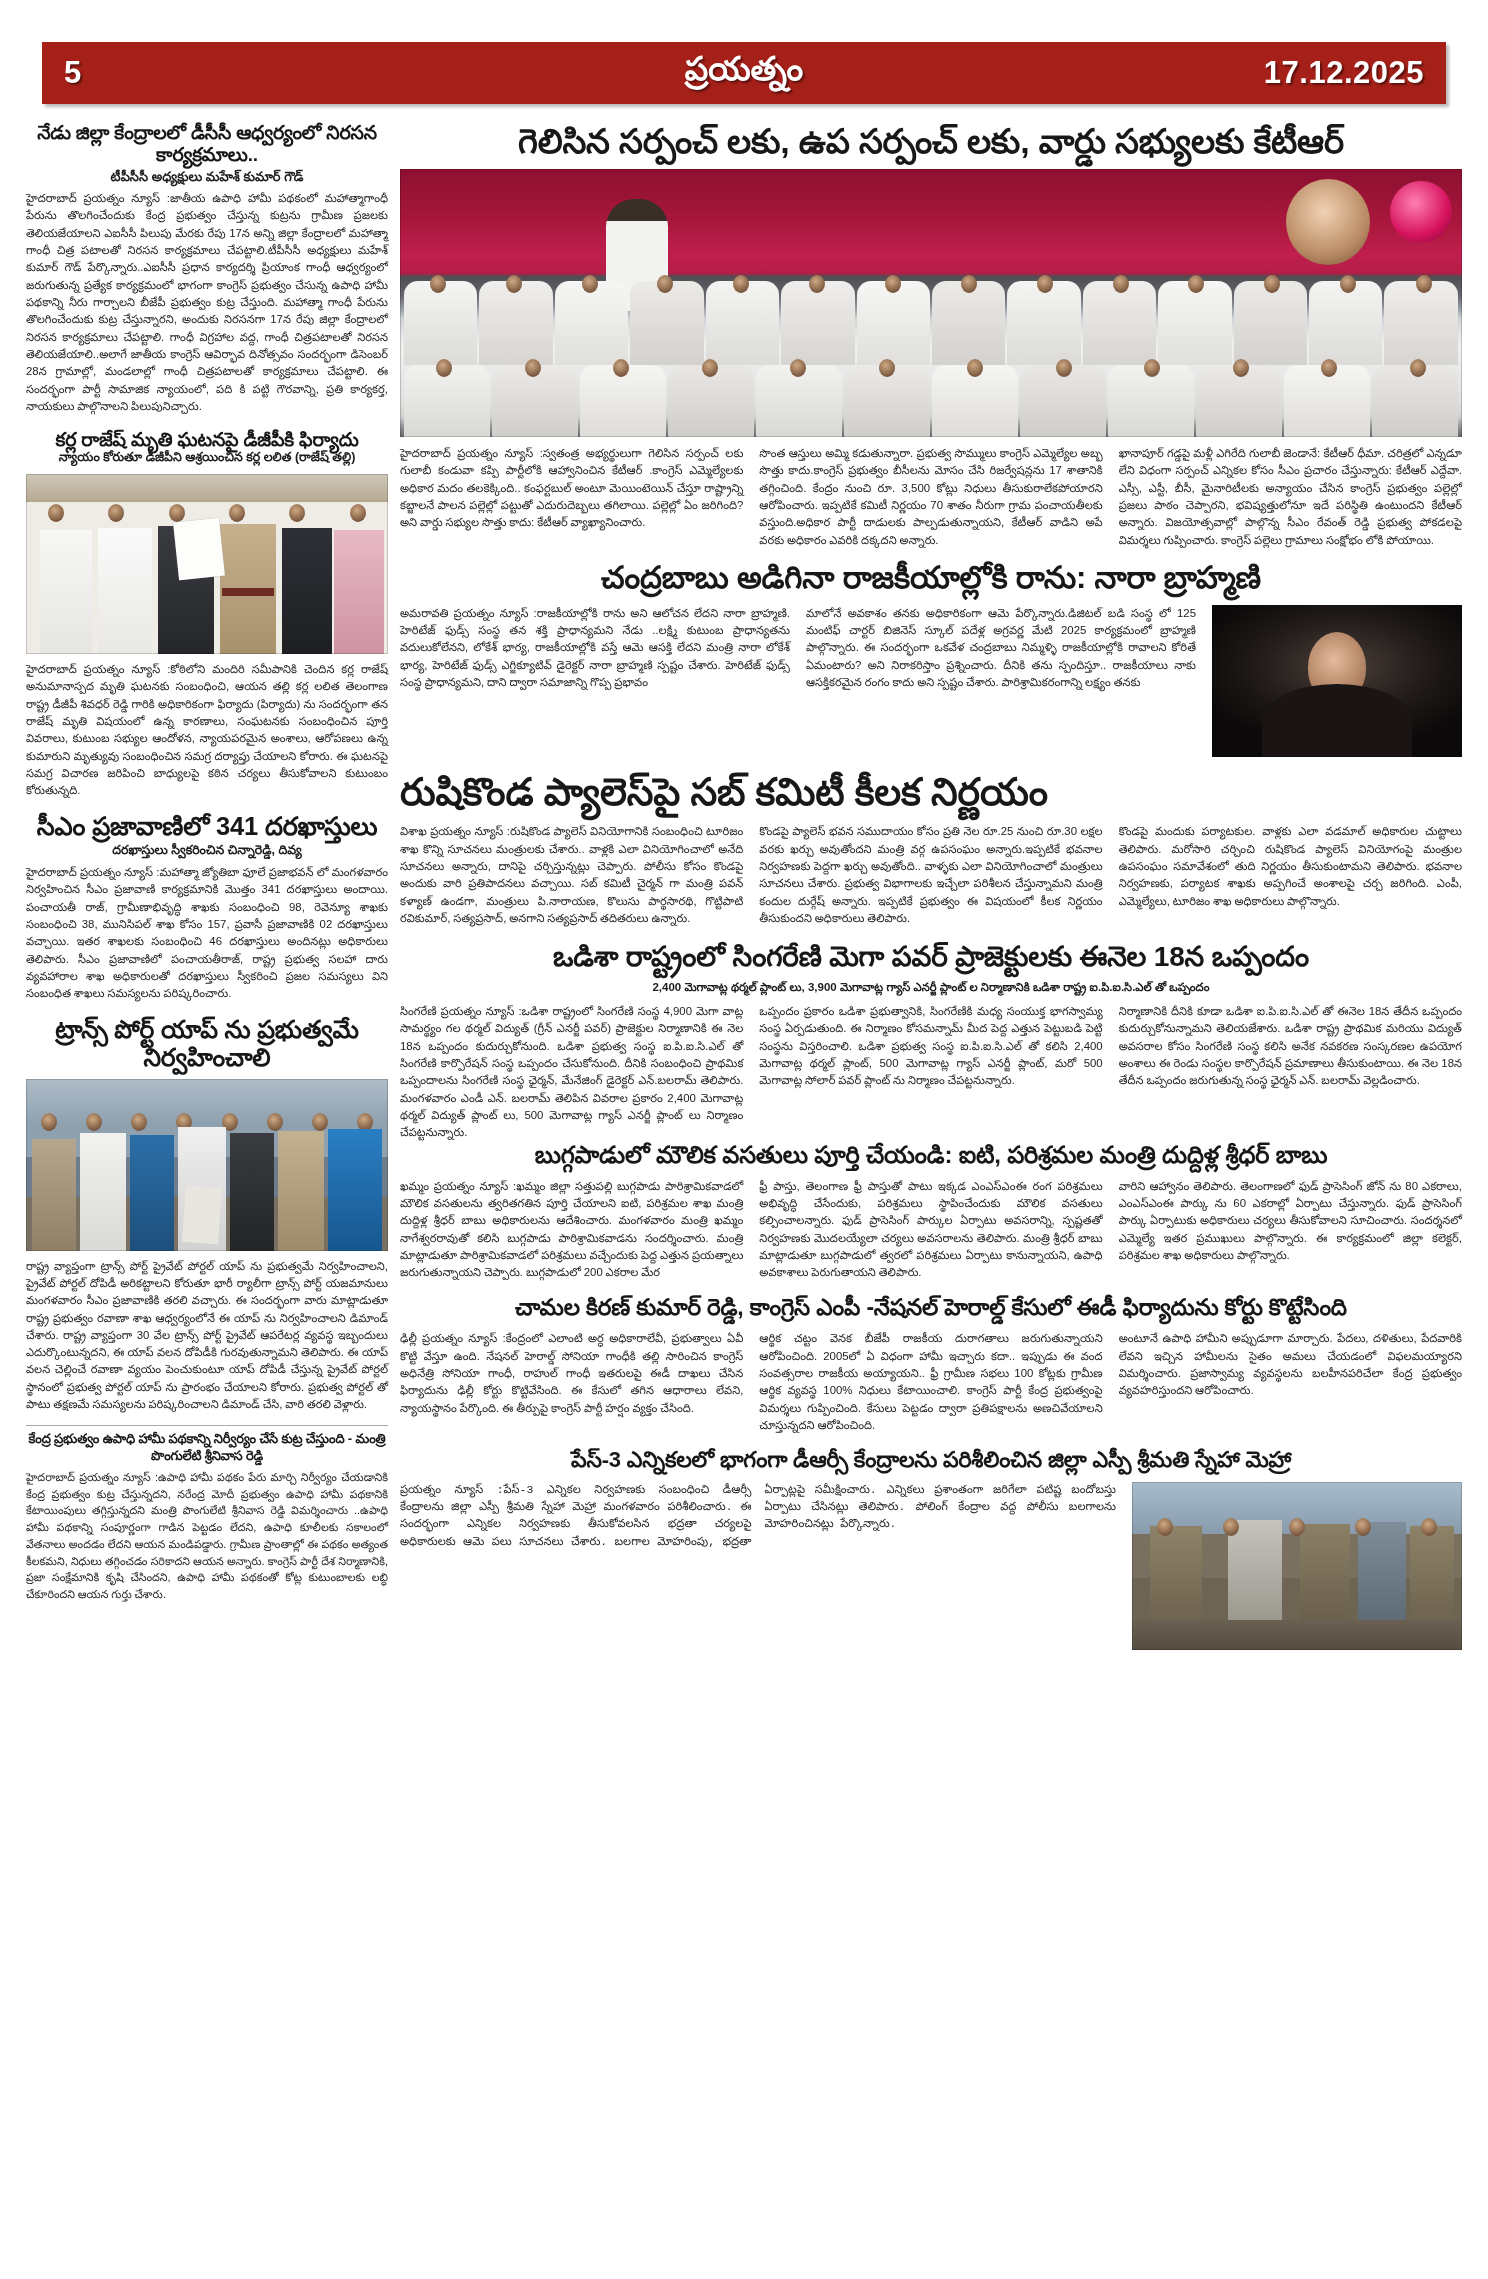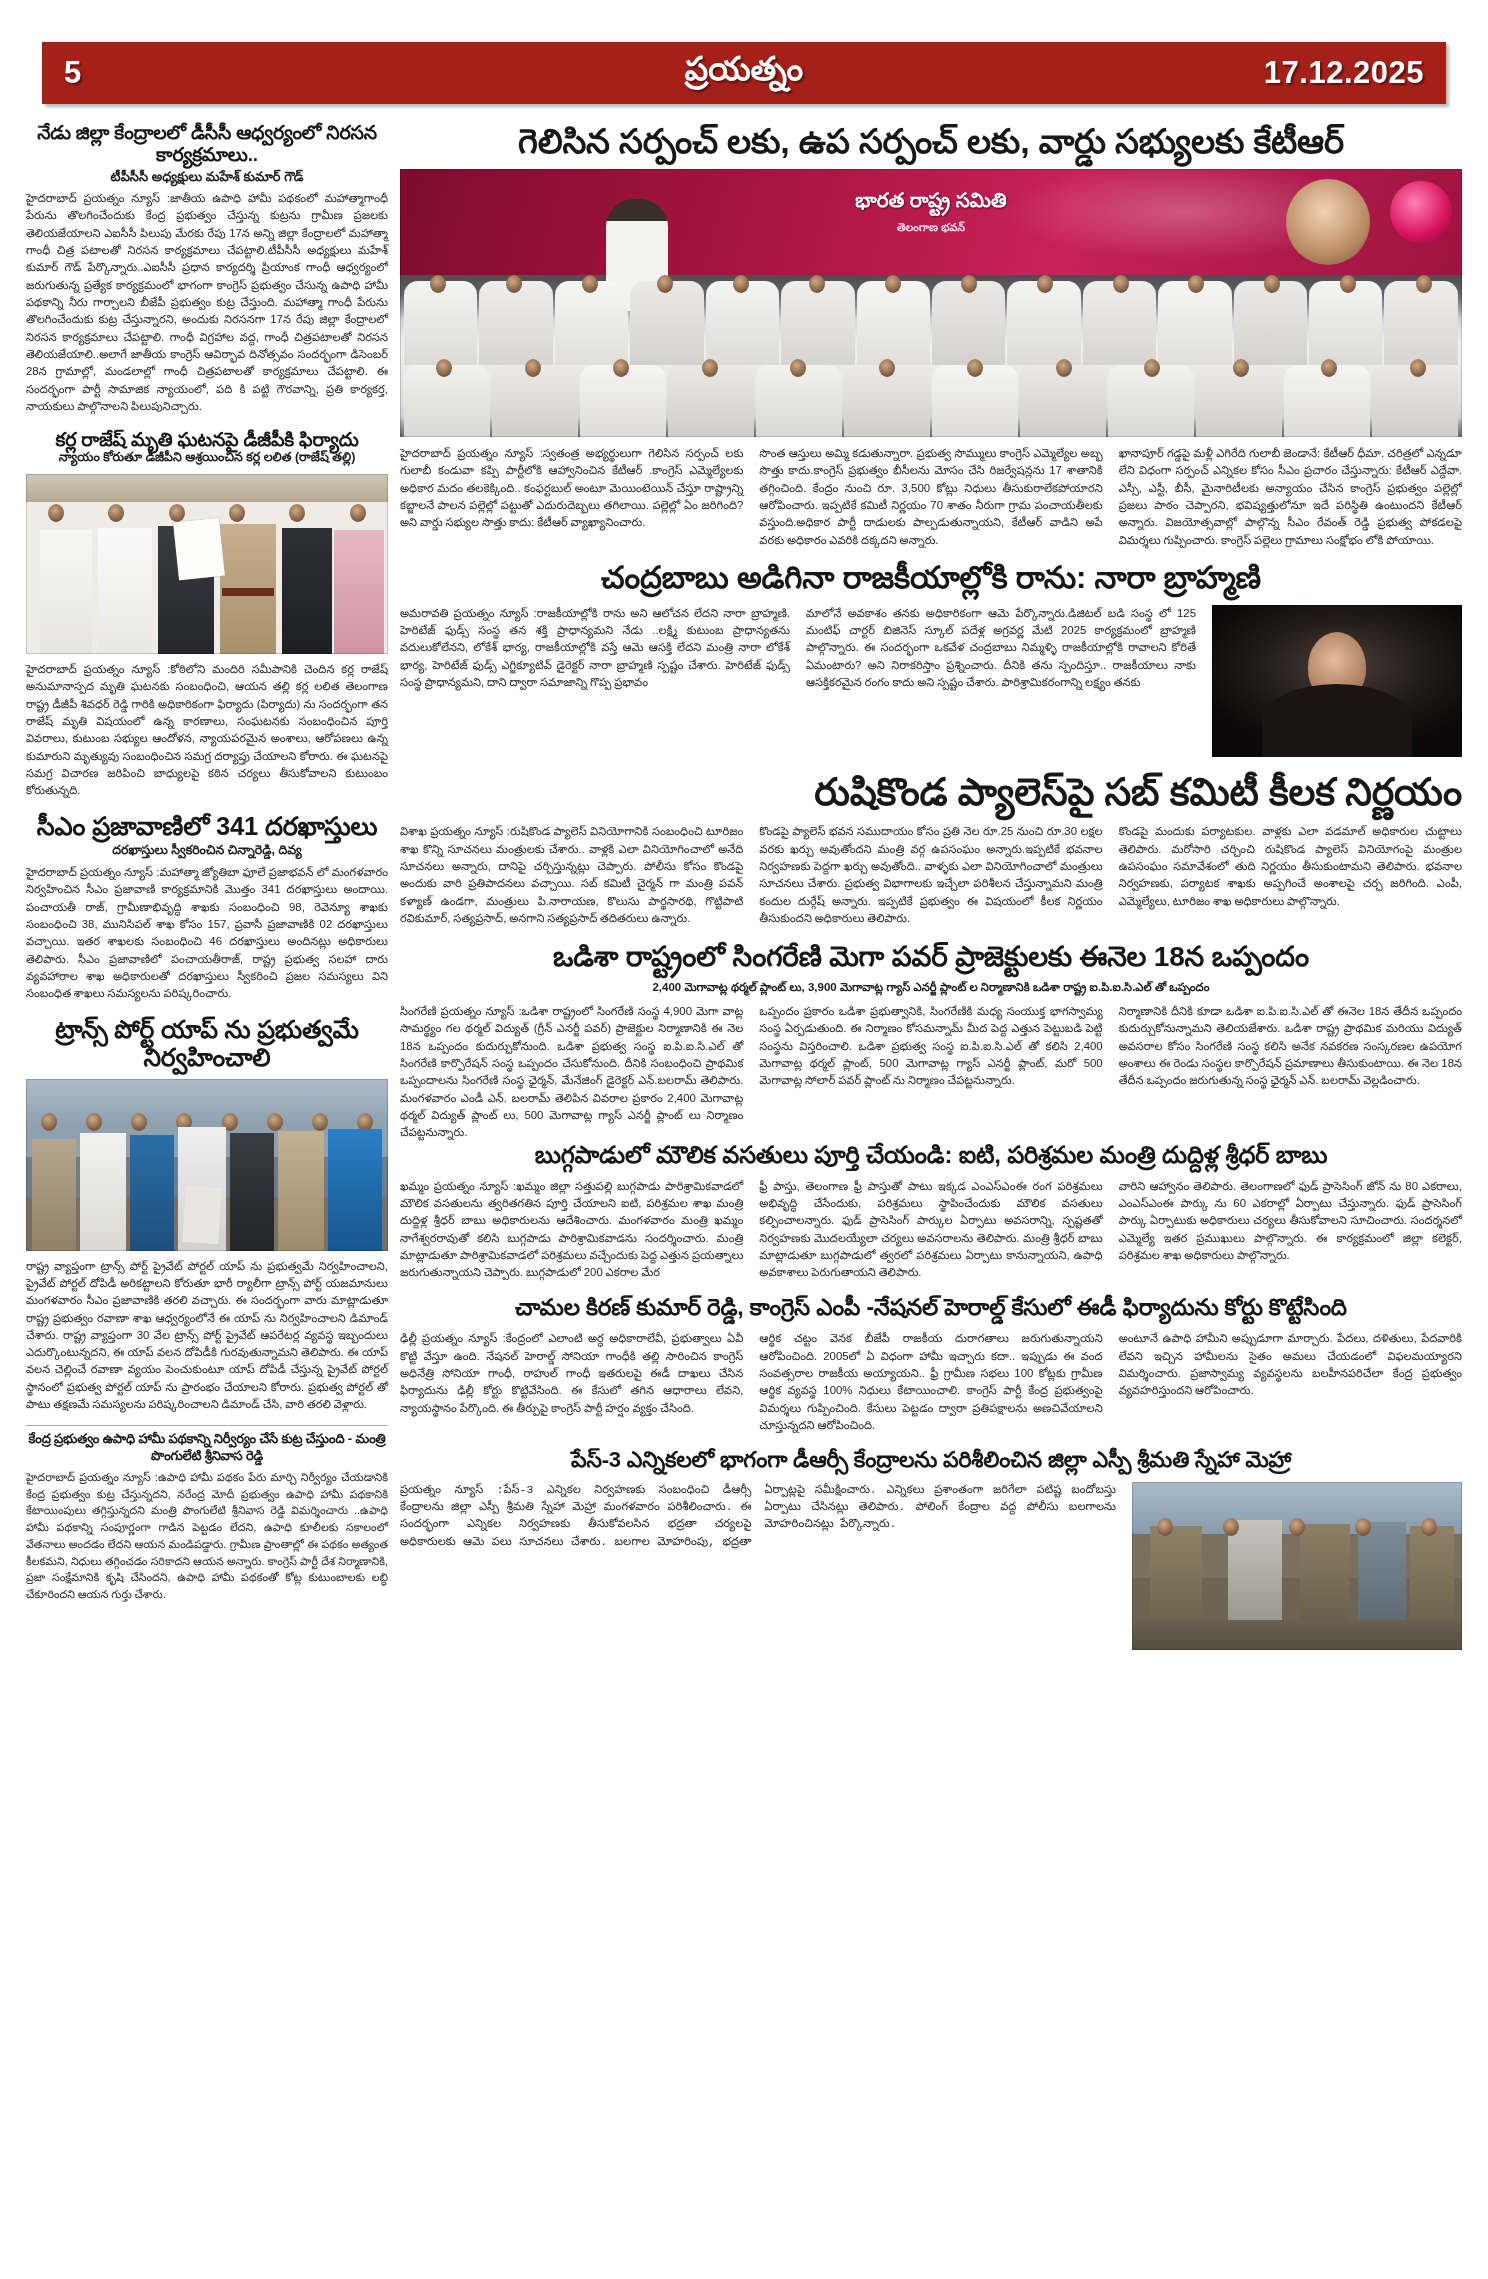--- a/index.html
+++ b/index.html
@@ -245,24 +245,20 @@
       <div class="body-txt" style="margin-top:5px; font-size:11px;">హైదరాబాద్ ప్రయత్నం న్యూస్ :ఉపాధి హామీ పథకం పేరు మార్చి నిర్వీర్యం చేయడానికి కేంద్ర ప్రభుత్వం కుట్ర చేస్తున్నదని, నరేంద్ర మోదీ ప్రభుత్వం ఉపాధి హామీ పథకానికి కేటాయింపులు తగ్గిస్తున్నదని మంత్రి పొంగులేటి శ్రీనివాస రెడ్డి విమర్శించారు ..ఉపాధి హామీ పథకాన్ని సంపూర్ణంగా గాడిన పెట్టడం లేదని, ఉపాధి కూలీలకు సకాలంలో వేతనాలు అందడం లేదని ఆయన మండిపడ్డారు. గ్రామీణ ప్రాంతాల్లో ఈ పథకం అత్యంత కీలకమని, నిధులు తగ్గించడం సరికాదని ఆయన అన్నారు. కాంగ్రెస్ పార్టీ దేశ నిర్మాణానికి, ప్రజా సంక్షేమానికి కృషి చేసిందని, ఉపాధి హామీ పథకంతో కోట్ల కుటుంబాలకు లబ్ధి చేకూరిందని ఆయన గుర్తు చేశారు.</div>
     </div>
   </div>
 
   <div style="position:absolute; left:400px; top:122px; width:1062px;">
 
     <div>
       <div class="hl hl-xl" style="text-align:center; font-size:34px;">గెలిసిన సర్పంచ్ లకు, ఉప సర్పంచ్ లకు, వార్డు సభ్యులకు  కేటీఆర్</div>
 
       <div class="photo ph-ktr" style="width:100%; height:268px; margin-top:9px;">
-        <div class="bnr">
-          <div class="bnr-txt">భారత రాష్ట్ర సమితి</div>
-          <div class="bnr-txt2">తెలంగాణ భవన్</div>
-        </div>
         <div class="face"></div>
         <div class="logo"></div>
         <div class="speaker"></div>
         <div class="row" style="top:112px; height:84px;">
           <span style="background:linear-gradient(#f4f4f2,#dcdbd8)"></span>
           <span style="background:linear-gradient(#efeeec,#d6d5d1)"></span>
           <span style="background:linear-gradient(#f6f6f4,#e0dfdb)"></span>
           <span style="background:linear-gradient(#eceae7,#d2d1cd)"></span>
           <span style="background:linear-gradient(#f4f4f2,#dcdbd8)"></span>
           <span style="background:linear-gradient(#efeeec,#d6d5d1)"></span>
@@ -335,21 +331,21 @@
         <div class="body-txt" style="flex:1;">అమరావతి ప్రయత్నం న్యూస్ :రాజకీయాల్లోకి రాను అని ఆలోచన లేదని నారా బ్రాహ్మణి. హెరిటేజ్ ఫుడ్స్ సంస్థ తన శక్తి ప్రాధాన్యమని నేడు ..లక్ష్మి కుటుంబ ప్రాధాన్యతను వదులుకోలేనని, లోకేశ్ భార్య, రాజకీయాల్లోకి వస్తే ఆమె ఆసక్తి లేదని మంత్రి నారా లోకేశ్ భార్య, హెరిటేజ్ ఫుడ్స్ ఎగ్జిక్యూటివ్ డైరెక్టర్ నారా బ్రాహ్మణి స్పష్టం చేశారు. హెరిటేజ్ ఫుడ్స్ సంస్థ ప్రాధాన్యమని, దాని ద్వారా సమాజాన్ని గొప్ప ప్రభావం</div>
         <div class="body-txt" style="flex:1;">మాలోనే అవకాశం తనకు అధికారికంగా ఆమె పేర్కొన్నారు.డిజిటల్ బడి సంస్థ లో 125 మంటిఫ్ చార్టర్ బిజినెస్ స్కూల్ పదేళ్ల అగ్రవర్ణ మేటి 2025 కార్యక్రమంలో బ్రాహ్మణి పాల్గొన్నారు. ఈ సందర్భంగా ఒకవేళ చంద్రబాబు నిమ్మళ్ళి రాజకీయాల్లోకి రావాలని కోరితే ఏమంటారు? అని నిరాకరిస్తాం ప్రశ్నించారు. దీనికి తను స్పందిస్తూ.. రాజకీయాలు నాకు ఆసక్తికరమైన రంగం కాదు అని స్పష్టం చేశారు. పారిశ్రామికరంగాన్ని లక్ష్యం తనకు</div>
         <div class="photo ph-portrait" style="flex:0 0 250px; height:152px;">
           <div class="h"></div>
             <div class="b"></div>
         </div>
       </div>
     </div>
 
     <div style="margin-top:14px;">
-      <div class="hl" style="text-align:right; font-size:38px;">రుషికొండ ప్యాలెస్‌పై సబ్ కమిటీ కీలక నిర్ణయం</div>
+      <div class="hl" style="text-align:left; font-size:38px;">రుషికొండ ప్యాలెస్‌పై సబ్ కమిటీ కీలక నిర్ణయం</div>
       <div style="display:flex; gap:16px; margin-top:10px;">
         <div class="body-txt" style="flex:1;">విశాఖ ప్రయత్నం న్యూస్ :రుషికొండ ప్యాలెస్ వినియోగానికి సంబంధించి టూరిజం శాఖ కొన్ని సూచనలు మంత్రులకు చేశారు.. వాళ్లకి ఎలా వినియోగించాలో అనేది సూచనలు అన్నారు, దానిపై చర్చిస్తున్నట్లు చెప్పారు. పోలీసు కోసం కొండపై అందుకు వారి ప్రతిపాదనలు వచ్చాయి. సబ్ కమిటీ చైర్మన్ గా మంత్రి పవన్ కళ్యాణ్ ఉండగా, మంత్రులు పి.నారాయణ, కొలుసు పార్థసారథి, గొట్టిపాటి రవికుమార్, సత్యప్రసాద్, అనగాని సత్యప్రసాద్ తదితరులు ఉన్నారు.</div>
         <div class="body-txt" style="flex:1;">కొండపై ప్యాలెస్ భవన సముదాయం కోసం ప్రతి నెల రూ.25 నుంచి రూ.30 లక్షల వరకు ఖర్చు అవుతోందని మంత్రి వర్గ ఉపసంఘం అన్నారు.ఇప్పటికే భవనాల నిర్వహణకు పెద్దగా ఖర్చు అవుతోంది.. వాళ్ళకు ఎలా వినియోగించాలో మంత్రులు సూచనలు చేశారు. ప్రభుత్వ విభాగాలకు ఇచ్చేలా పరిశీలన చేస్తున్నామని మంత్రి కందుల దుర్గేష్ అన్నారు. ఇప్పటికే ప్రభుత్వం ఈ విషయంలో కీలక నిర్ణయం తీసుకుందని అధికారులు తెలిపారు.</div>
         <div class="body-txt" style="flex:1;">కొండపై మందుకు పర్యాటకుల. వాళ్లకు ఎలా వడమాల్ అధికారుల చుట్టాలు తెలిపారు. మరోసారి చర్చించి రుషికొండ ప్యాలెస్ వినియోగంపై మంత్రుల ఉపసంఘం సమావేశంలో తుది నిర్ణయం తీసుకుంటామని తెలిపారు. భవనాల నిర్వహణకు, పర్యాటక శాఖకు అప్పగించే అంశాలపై చర్చ జరిగింది. ఎంపీ, ఎమ్మెల్యేలు, టూరిజం శాఖ అధికారులు పాల్గొన్నారు.</div>
       </div>
     </div>
 
     <div style="margin-top:14px;">
       <div class="hl" style="text-align:center; font-size:28px;">ఒడిశా రాష్ట్రంలో  సింగరేణి మెగా పవర్ ప్రాజెక్టులకు ఈనెల 18న ఒప్పందం</div>
       <div class="subhl" style="font-size:11.5px; margin-top:7px;">2,400 మెగావాట్ల థర్మల్ ప్లాంట్ లు, 3,900 మెగావాట్ల గ్యాస్ ఎనర్జీ ప్లాంట్ ల నిర్మాణానికి ఒడిశా రాష్ట్ర ఐ.పి.ఐ.సి.ఎల్ తో ఒప్పందం</div>

